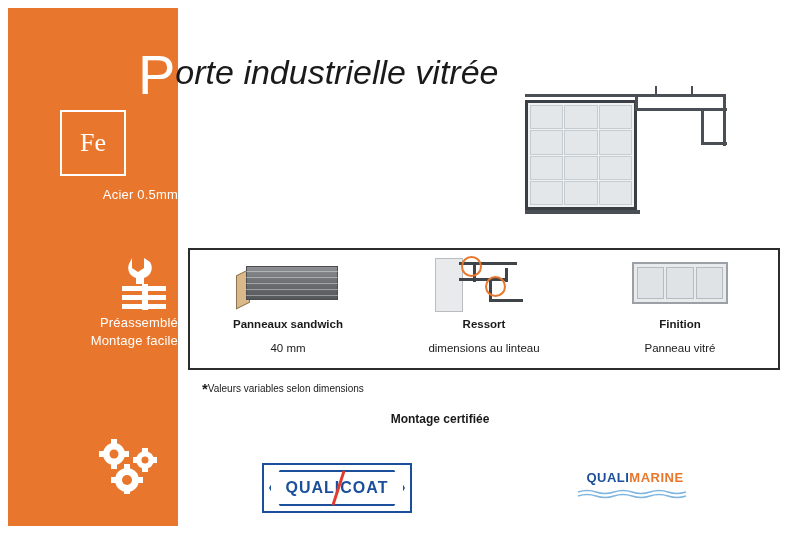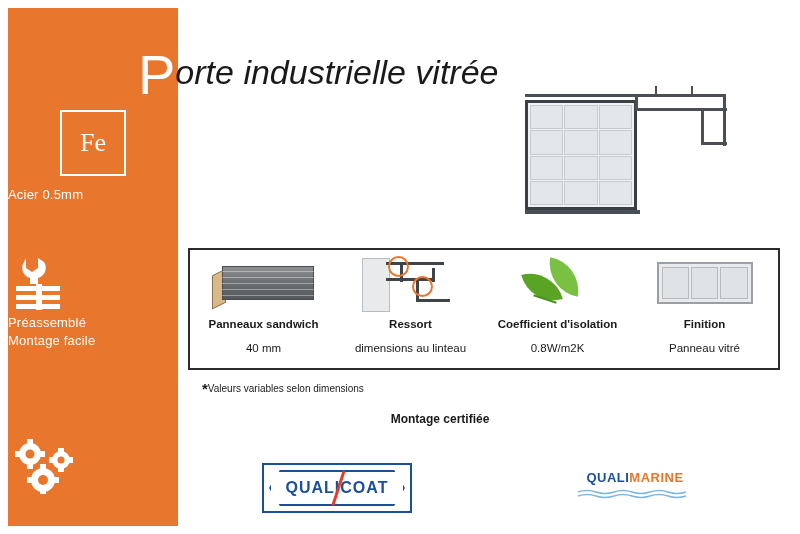--- a/index.html
+++ b/index.html
@@ -31,21 +31,21 @@
     height: 518px;
     background: #e8762c;
     color: #ffffff;
     text-align: center;
     box-sizing: border-box;
   }
   .side-block {
     position: absolute;
     left: 0;
     width: 100%;
-    text-align: left;
+    text-align: right;
   }
   .side-label {
     font-size: 13px;
     letter-spacing: .2px;
     line-height: 18px;
   }
 
   
   .fe-box {
     width: 62px;
@@ -477,31 +477,20 @@
           <div class="sp-bar" style="left:60px; top:43px; width:34px; height:3px;"></div>
           <div class="sp-bar" style="left:76px; top:12px; width:3px; height:14px;"></div>
           <div class="circle-hl" style="left:32px; top:0px; width:17px; height:17px;"></div>
           <div class="circle-hl" style="left:56px; top:20px; width:17px; height:17px;"></div>
         </div>
       </div>
       <div class="f-title">Ressort</div>
       <div class="f-value">dimensions au linteau</div>
     </div>
 
-    <div class="feature">
-      <div class="art">
-        <div class="leaf">
-          <div class="l1"></div>
-          <div class="l2"></div>
-          <div class="stem"></div>
-        </div>
-      </div>
-      <div class="f-title">Coefficient d'isolation</div>
-      <div class="f-value">0.8W/m2K</div>
-    </div>
 
     <div class="feature">
       <div class="art">
         <div class="glazed">
           <div></div>
             <div></div>
             <div></div>
         </div>
       </div>
       <div class="f-title">Finition</div>

